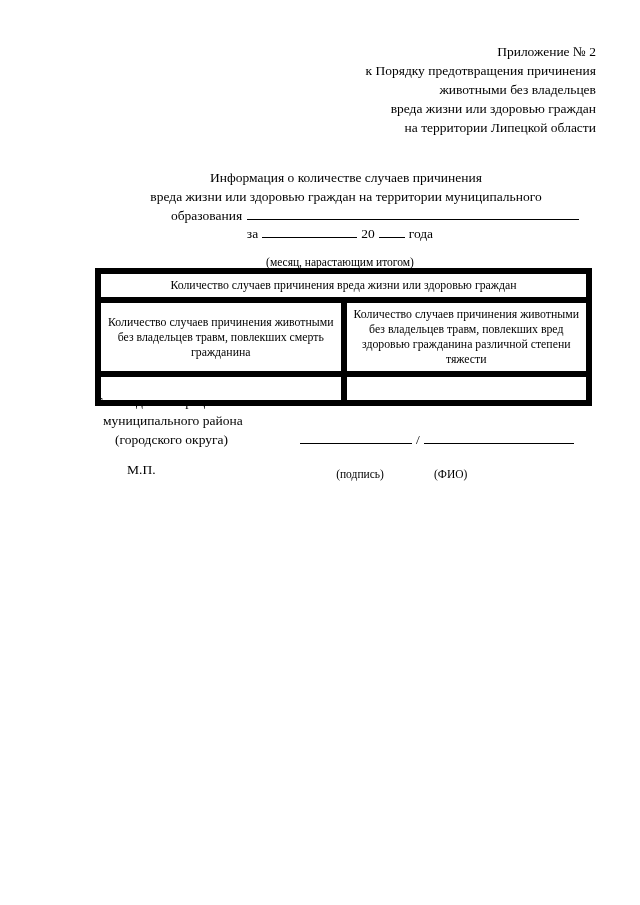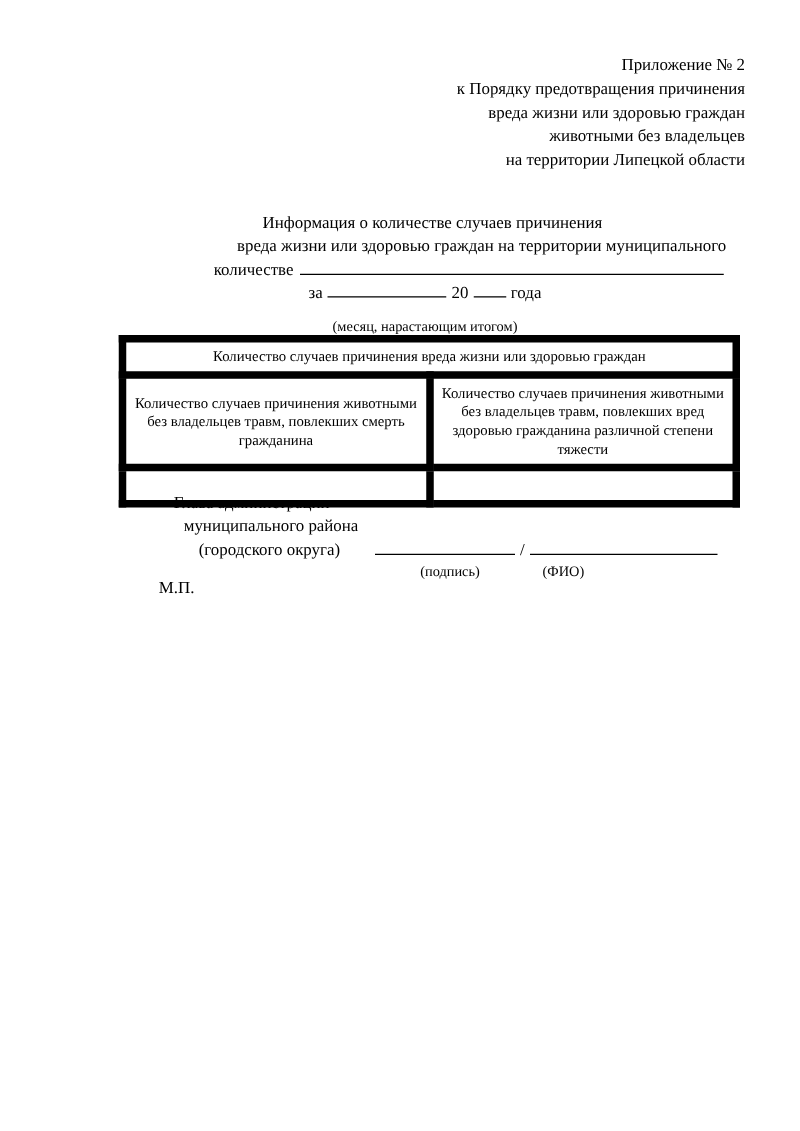--- a/index.html
+++ b/index.html
@@ -41,21 +41,21 @@
   .title-block {
     position: absolute;
     top: 168px;
     left: 111px;
     width: 470px;
     text-align: center;
     font-size: 13.5px;
     line-height: 19px;
   }
   .title-line-1 { text-align: center; }
-  .title-line-2 { text-align: right; }
+  .title-line-2 { text-align: center; }
   .title-line-3 {
     text-align: left;
     display: flex;
     align-items: baseline;
     white-space: nowrap;
   }
   .title-line-3 .label { padding-left: 60px; }
   .fill-line {
     flex: 1 1 auto;
     border-bottom: 1px solid #000;
@@ -136,21 +136,20 @@
     width: 500px;
     font-size: 13.5px;
     line-height: 19px;
   }
   .sign-left {
     position: absolute;
     top: 0;
     left: 0;
     width: 210px;
     text-align: center;
-    margin-left: 44px;
   }
   .sign-left .l1 { text-align: left; }
   .sign-left .l2 { text-align: left; padding-left: 8px;}
   .sign-left .l3 { text-align: left; padding-left: 20px;}
   .mp {
     position: absolute;
     top: 68px;
     left: 32px;
     font-size: 13.5px;
   }
@@ -168,43 +167,43 @@
   .sig-blank {
     display: inline-block;
     border-bottom: 1px solid #000;
     width: 112px;
     height: 13px;
   }
   .slash { padding: 0 4px; }
   .sig-captions {
     display: flex;
     font-size: 11.5px;
-    margin-top: 0;
+    margin-top: 16px;
   }
   .cap-1 { width: 120px; text-align: center; }
   .cap-2 { width: 150px; text-align: left; margin-left: 14px; }
 </style>
 </head>
 <body>
 
 <div class="page">
 
   <div class="appendix-block">
     <div>Приложение № 2</div>
     <div>к Порядку предотвращения причинения</div>
+    <div>животными без владельцев</div>
     <div>вреда жизни или здоровью граждан</div>
-    <div>животными без владельцев</div>
     <div>на территории Липецкой области</div>
   </div>
 
   <div class="title-block">
     <div class="title-line-1">Информация о количестве случаев причинения</div>
     <div class="title-line-2">вреда жизни или здоровью граждан на территории муниципального</div>
     <div class="title-line-3">
-      <span class="label">количестве</span>
+      <span class="label">образования</span>
       <span class="fill-line"></span>
     </div>
   </div>
 
   <div class="period-line">
     <span>за</span>
     <span class="seg-blank"></span>
     <span>20</span>
     <span class="seg-blank-short"></span>
     <span>года</span>

